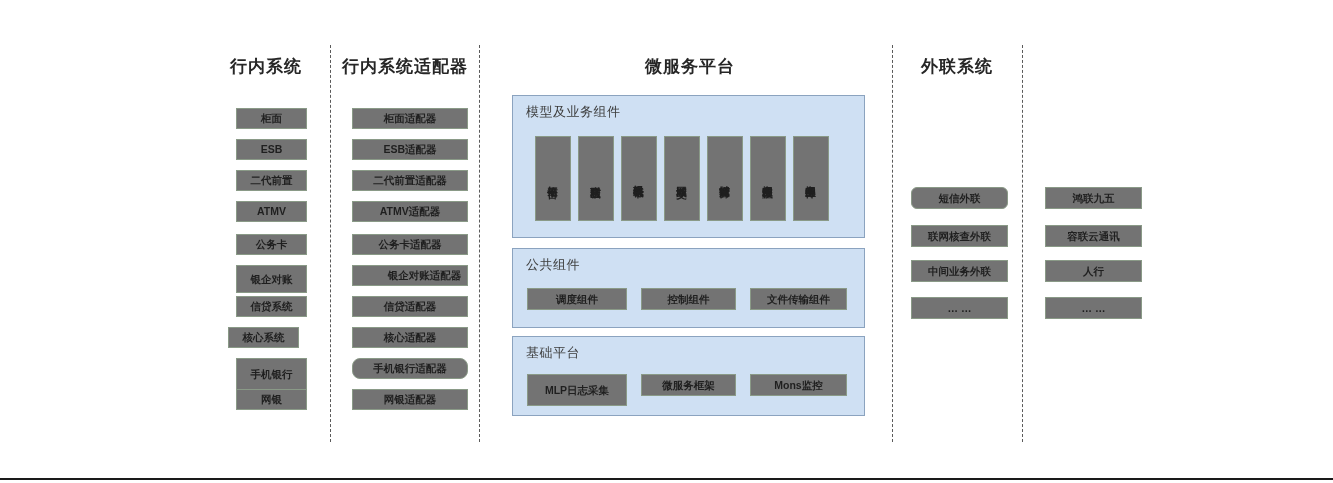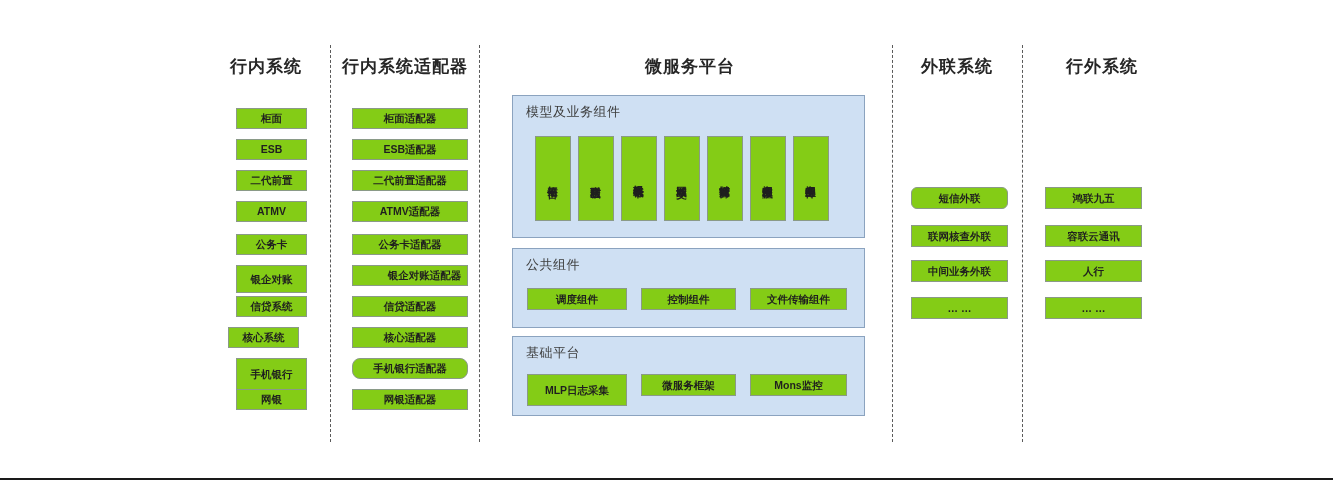--- a/index.html
+++ b/index.html
@@ -47,21 +47,21 @@
     color: #262626;
     letter-spacing: 1px;
     white-space: nowrap;
     line-height: 1;
   }
 
   
   .node {
     position: absolute;
     box-sizing: border-box;
-    background: #84cc16;
+    background: #737373;
     border: 1.4px solid #82b366;
     border-color: #8a9a87;
     display: flex;
     align-items: center;
     justify-content: center;
     font-size: 10.5px;
     color: #1f1f1f;
     font-weight: bold;
     text-align: center;
     line-height: 1.15;
@@ -102,21 +102,20 @@
 
   <div class="divider" style="left:330px;"></div>
   <div class="divider" style="left:479px;"></div>
   <div class="divider" style="left:892px;"></div>
   <div class="divider" style="left:1022px;"></div>
 
   <div class="col-title" style="left:196px; top:58px; width:140px;">行内系统</div>
   <div class="col-title" style="left:330px; top:58px; width:150px;">行内系统适配器</div>
   <div class="col-title" style="left:540px; top:58px; width:300px;">微服务平台</div>
   <div class="col-title" style="left:892px; top:58px; width:130px;">外联系统</div>
-  <div class="col-title" style="left:1022px; top:58px; width:160px;">行外系统</div>
 
   <div class="node" style="left:236px; top:108px; width:71px; height:21px;">柜面</div>
   <div class="node" style="left:236px; top:139px; width:71px; height:21px;">ESB</div>
   <div class="node" style="left:236px; top:170px; width:71px; height:21px;">二代前置</div>
   <div class="node" style="left:236px; top:201px; width:71px; height:21px;">ATMV</div>
   <div class="node" style="left:236px; top:234px; width:71px; height:21px;">公务卡</div>
   <div class="node" style="left:236px; top:265px; width:71px; height:28px;">银企对账</div>
   <div class="node" style="left:236px; top:296px; width:71px; height:21px;">信贷系统</div>
   <div class="node" style="left:228px; top:327px; width:71px; height:21px;">核心系统</div>
   <div class="node" style="left:236px; top:358px; width:71px; height:33px;">手机银行</div>

